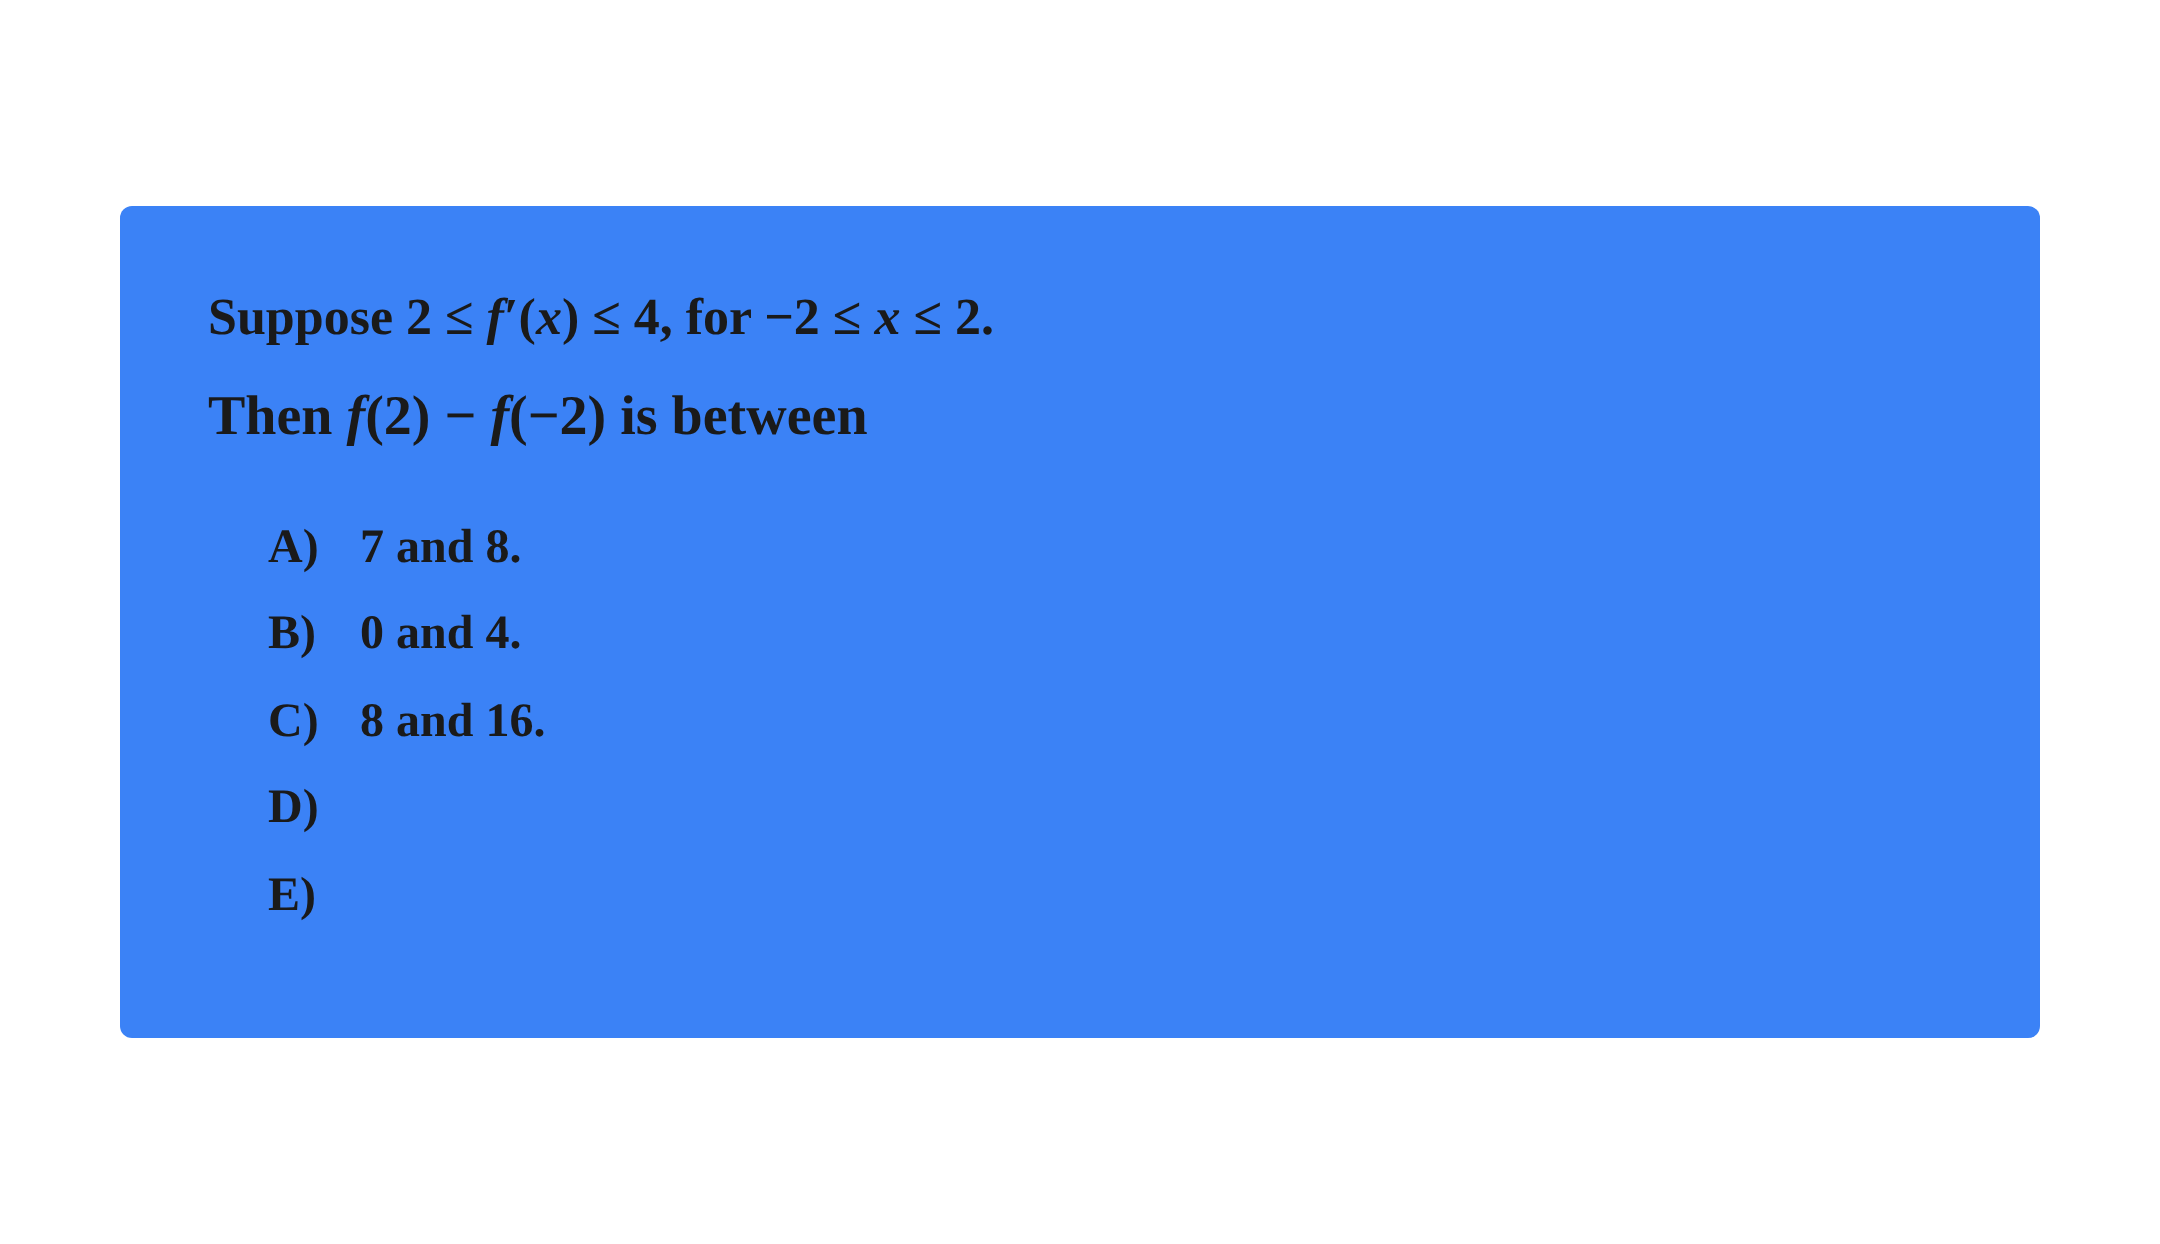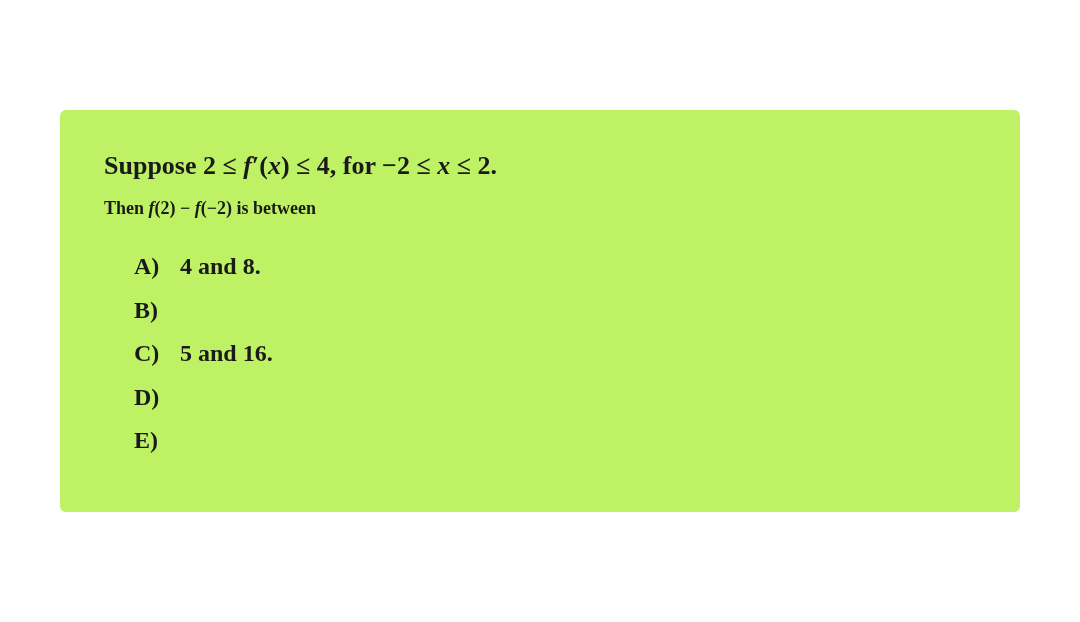--- a/index.html
+++ b/index.html
@@ -18,36 +18,36 @@
       font-family: 'Times New Roman', Times, serif;
     }
 
     .outer-container {
       width: 960px;
       background-color: #ffffff;
       padding: 20px 0;
     }
 
     .question-card {
-      background-color: #bef264;
+      background-color: #3b82f6;
       border-radius: 6px;
       padding: 36px 44px 44px 44px;
     }
 
     .question-text {
       font-size: 26px;
       font-weight: bold;
       color: #1a1a1a;
       line-height: 1.5;
       margin-bottom: 10px;
       font-family: 'Times New Roman', Times, serif;
     }
 
     .question-sub {
-      font-size: 18px;
+      font-size: 28px;
       font-weight: bold;
       color: #1a1a1a;
       line-height: 1.5;
       margin-bottom: 28px;
       font-family: 'Times New Roman', Times, serif;
     }
 
     .options-list {
       list-style: none;
       padding-left: 30px;
@@ -84,28 +84,29 @@
       Suppose 2 ≤ <i>f</i>′(<i>x</i>) ≤ 4, for −2 ≤ <i>x</i> ≤ 2.
     </div>
 
     <div class="question-sub">
       Then <i>f</i>(2) − <i>f</i>(−2) is between
     </div>
 
     <ul class="options-list">
       <li class="option-item">
         <span class="option-label">A)</span>
-        <span class="option-value">4 and 8.</span>
+        <span class="option-value">7 and 8.</span>
       </li>
       <li class="option-item">
         <span class="option-label">B)</span>
+        <span class="option-value">0 and 4.</span>
       </li>
       <li class="option-item">
         <span class="option-label">C)</span>
-        <span class="option-value">5 and 16.</span>
+        <span class="option-value">8 and 16.</span>
       </li>
       <li class="option-item">
         <span class="option-label">D)</span>
       </li>
       <li class="option-item">
         <span class="option-label">E)</span>
       </li>
     </ul>
 
   </div>

